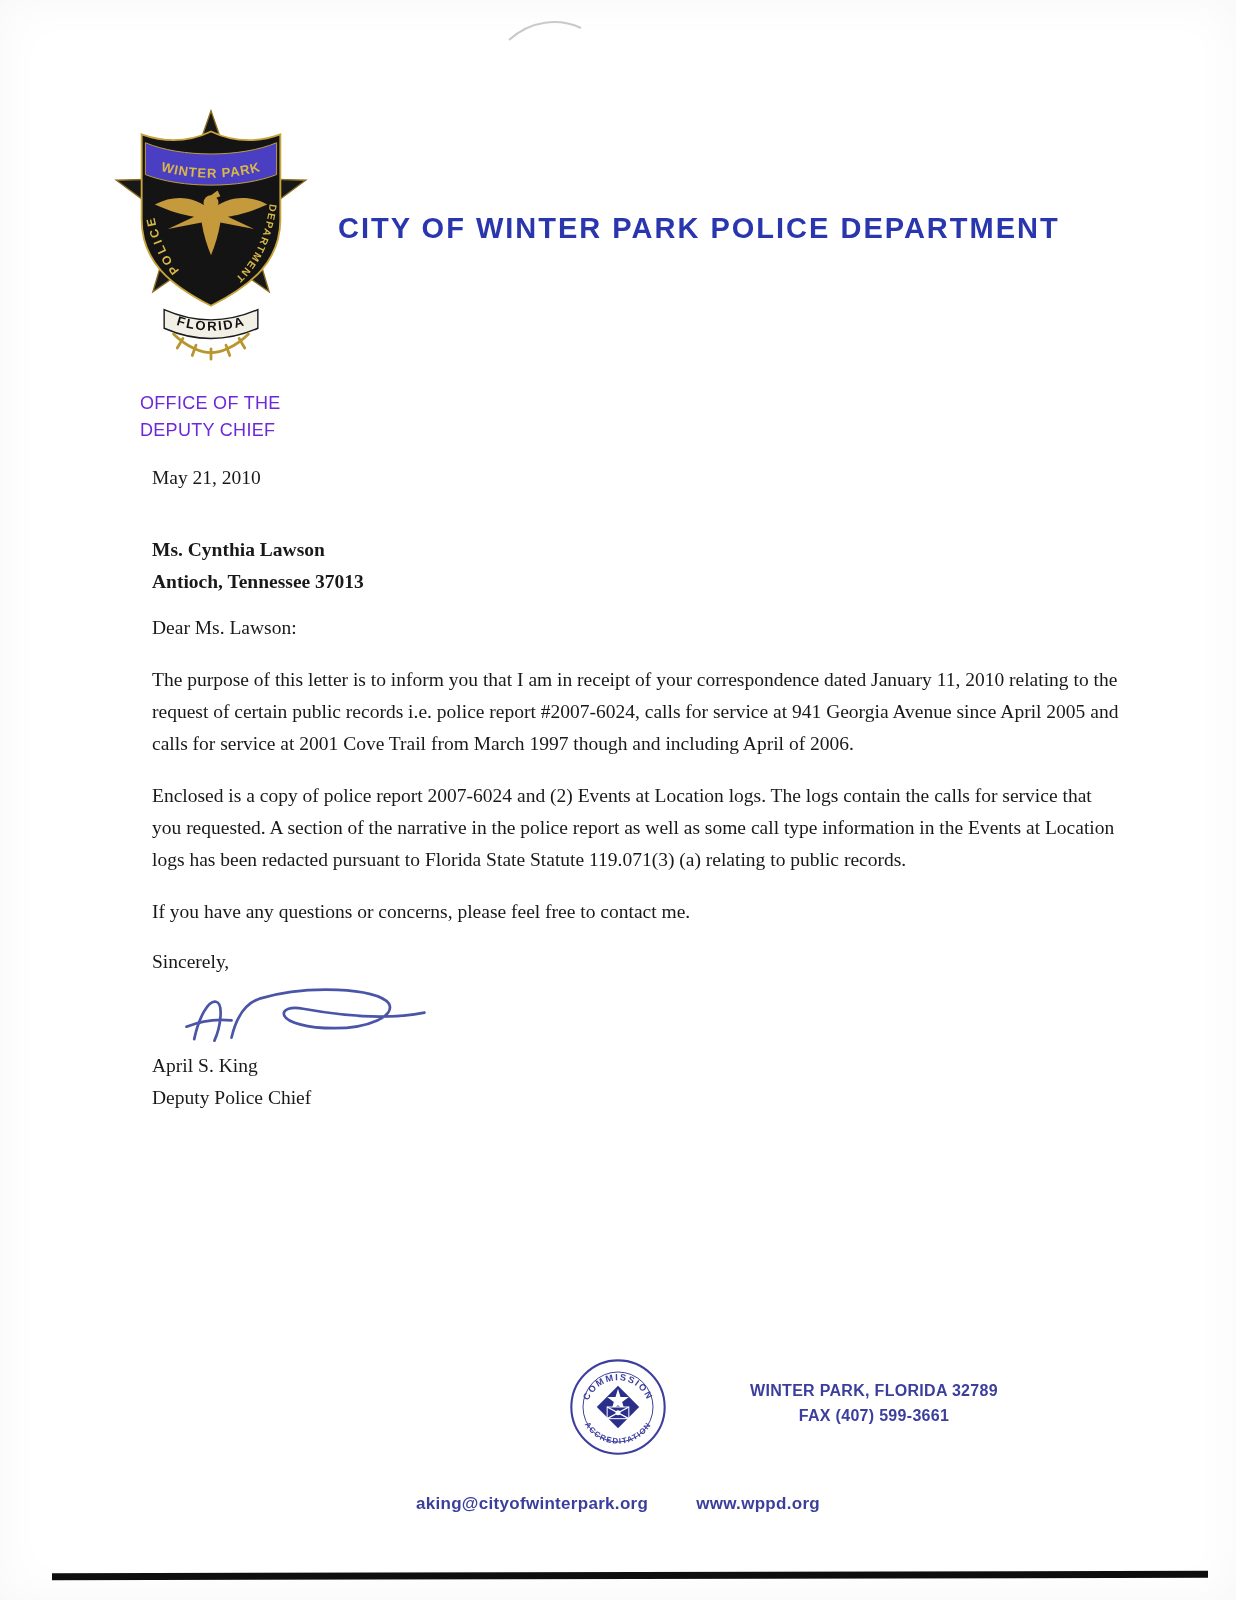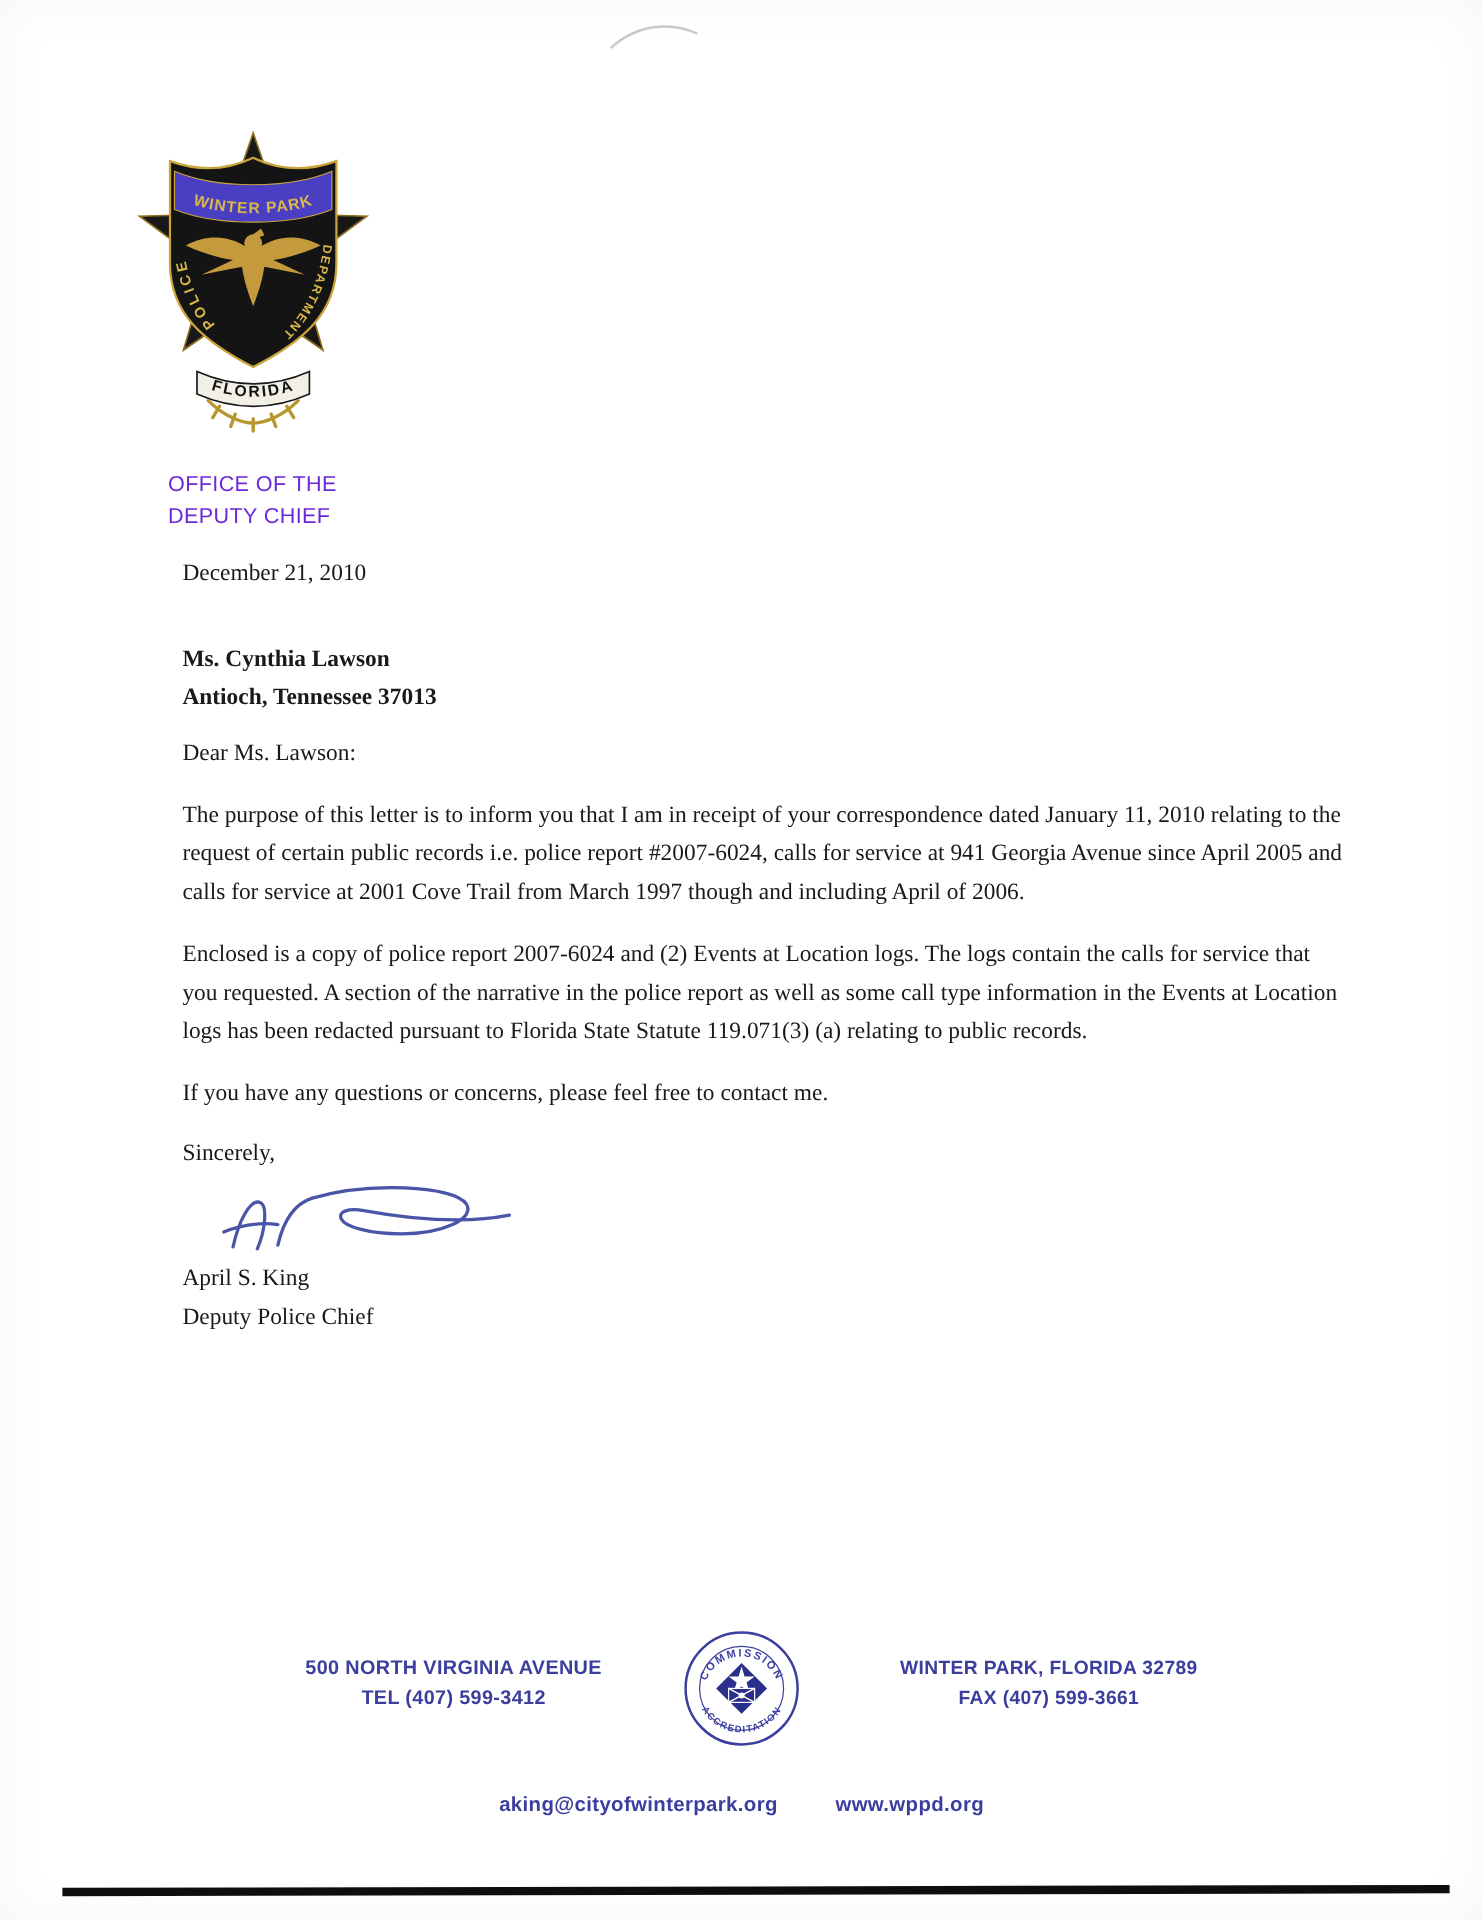--- a/index.html
+++ b/index.html
@@ -111,51 +111,48 @@
         <textPath href="#bp-bottom" startOffset="50%" text-anchor="middle">FLORIDA</textPath>
       </text>
 
       <g stroke="#b8962e" stroke-width="3" fill="none" stroke-linecap="round">
         <path d="M70,256 C84,270 100,276 110,276 C120,276 136,270 150,256"></path>
         <path d="M80,261 l-6,10 M94,268 l-4,11 M110,272 l0,11 M126,268 l4,11 M140,261 l6,10"></path>
       </g>
     </svg>
   </div>
 
+  <div class="header-title">CITY OF WINTER PARK POLICE DEPARTMENT</div>
   <div class="office">
     <div>OFFICE OF THE</div>
     <div>DEPUTY CHIEF</div>
   </div>
 
   <div class="letter">
-    <div class="date">December 21, 2010</div>
+    <div class="date">May 21, 2010</div>
     <div class="recipient">
       <div>Ms. Cynthia Lawson</div>
       <div>Antioch, Tennessee 37013</div>
     </div>
     <div class="salutation">Dear Ms. Lawson:</div>
     <p class="para">The purpose of this letter is to inform you that I am in receipt of your correspondence dated January 11, 2010 relating to the request of certain public records i.e. police report #2007-6024, calls for service at 941 Georgia Avenue since April 2005 and calls for service at 2001 Cove Trail from March 1997 though and including April of 2006.</p>
     <p class="para">Enclosed is a copy of police report 2007-6024 and (2) Events at Location logs. The logs contain the calls for service that you requested. A section of the narrative in the police report as well as some call type information in the Events at Location logs has been redacted pursuant to Florida State Statute 119.071(3) (a) relating to public records.</p>
     <p class="para">If you have any questions or concerns, please feel free to contact me.</p>
     <div class="closing">Sincerely,</div>
     <svg class="signature" viewBox="0 0 340 90">
       <g stroke="#4a55a8" stroke-width="3.5" fill="none" stroke-linecap="round">
         <path d="M16,76 C22,48 34,26 44,28 C54,30 50,60 42,78"></path>
         <path d="M6,60 C26,52 48,50 64,52"></path>
         <path d="M64,74 C70,48 82,30 100,24 C160,6 252,10 266,30 C276,46 240,62 196,62 C160,62 136,54 132,46 C128,38 140,34 156,37 C200,45 262,52 312,42"></path>
       </g>
     </svg>
     <div class="signer">April S. King</div>
     <div class="signer-title">Deputy Police Chief</div>
   </div>
 
-  <div class="footer-left">
-    <div>500 NORTH VIRGINIA AVENUE</div>
-    <div>TEL (407) 599-3412</div>
-  </div>
 
   <div class="seal">
     <svg viewBox="0 0 120 120" width="100" height="118">
       <circle cx="60" cy="60" r="56" fill="#ffffff" stroke="#3c3f9e" stroke-width="2.5"></circle>
       <circle cx="60" cy="60" r="42" fill="none" stroke="#3c3f9e" stroke-width="1.2"></circle>
       <path id="seal-top" d="M22,66 A38,38 0 0 1 98,66" fill="none"></path>
       <text font-family="Liberation Sans, sans-serif" font-size="11" font-weight="bold" fill="#3c3f9e" letter-spacing="2">
         <textPath href="#seal-top" startOffset="50%" text-anchor="middle">COMMISSION</textPath>
       </text>
       <path id="seal-bottom" d="M14,58 A46,46 0 0 0 106,58" fill="none"></path>

